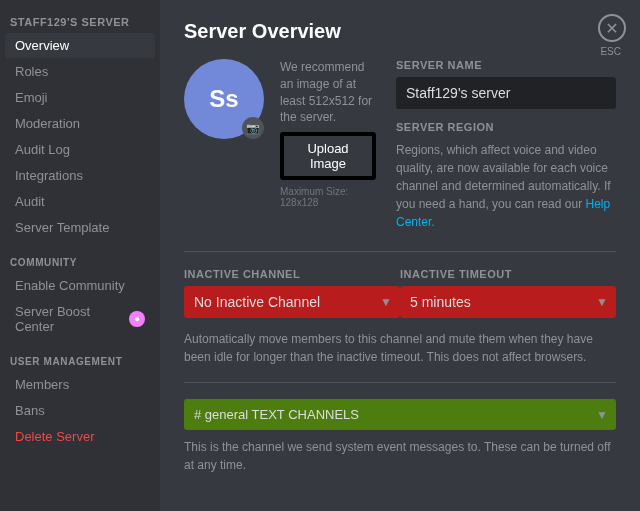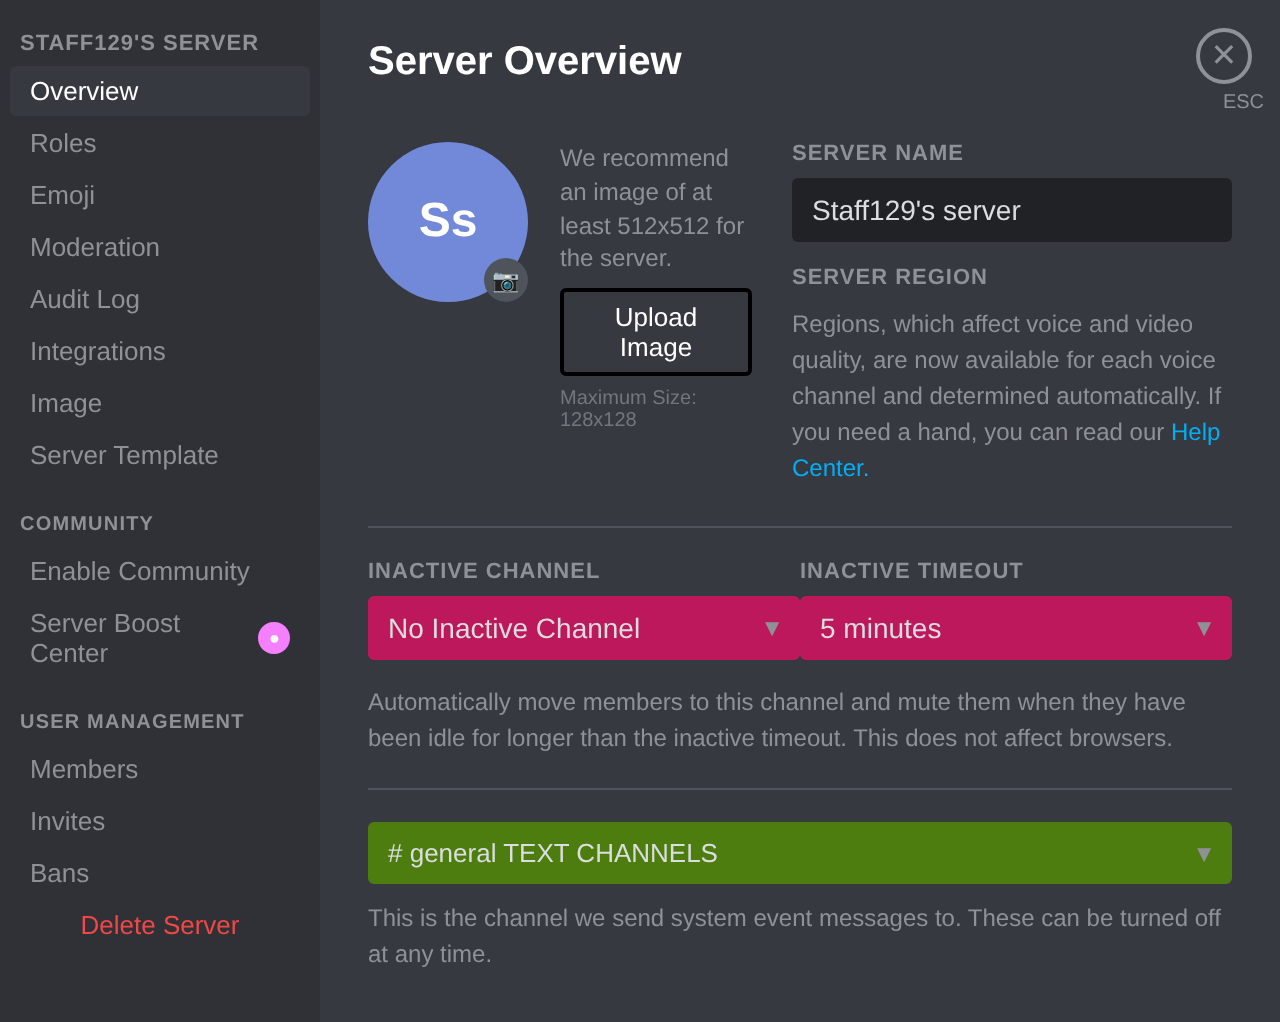--- a/index.html
+++ b/index.html
@@ -39,21 +39,20 @@
       border-radius: 3px;
       margin: 1px 5px;
       position: relative;
     }
     .sidebar-item.active {
       background: #36393f;
       color: #fff;
     }
     .sidebar-item.delete-server {
       color: #f04747;
-      justify-content: center;
     }
     .sidebar-section-header {
       font-size: 10px;
       font-weight: 700;
       color: #8e9297;
       text-transform: uppercase;
       padding: 16px 10px 4px 10px;
       letter-spacing: 0.6px;
     }
     .boost-badge {
@@ -75,21 +74,21 @@
       background: #36393f;
       padding: 20px 24px;
       overflow-y: auto;
       position: relative;
     }
 
     .page-title {
       font-size: 20px;
       font-weight: 700;
       color: #fff;
-      margin-bottom: 28px;
+      margin-bottom: 16px;
     }
 
     
     .server-icon-section {
       display: flex;
       align-items: flex-start;
       gap: 16px;
       margin-bottom: 20px;
     }
     .server-icon {
@@ -125,21 +124,21 @@
       gap: 6px;
     }
     .icon-upload-text {
       font-size: 12px;
       color: #8e9297;
       line-height: 1.4;
       max-width: 130px;
     }
     .upload-button {
       background: transparent;
-      border: 2px solid #000000;
+      border: 4px solid #000000;
       color: #fff;
       padding: 5px 12px;
       font-size: 13px;
       border-radius: 3px;
       cursor: pointer;
       width: fit-content;
     }
     .max-size-text {
       font-size: 10px;
       color: #72767d;
@@ -193,21 +192,21 @@
       margin-bottom: 12px;
     }
     .col-half {
       flex: 1;
     }
     .select-wrap {
       position: relative;
     }
     .select-input {
       width: 100%;
-      background: #be185d;
+      background: #b91c1c;
       border: none;
       border-radius: 3px;
       padding: 8px 28px 8px 10px;
       color: #dcddde;
       font-size: 14px;
       appearance: none;
       cursor: pointer;
       outline: none;
     }
     .select-arrow {
@@ -273,21 +272,21 @@
       color: #8e9297;
       font-size: 16px;
       cursor: pointer;
       display: flex;
       align-items: center;
       justify-content: center;
     }
     .esc-label {
       position: absolute;
       top: 46px;
-      right: 8px;
+      right: 19px;
       font-size: 10px;
       color: #8e9297;
       text-align: left;
     }
 
     
     .red-arrow {
       display: inline-block;
       color: #f04747;
       font-size: 16px;
@@ -315,41 +314,38 @@
   <div class="sidebar-item">
     <span>Moderation</span>
   </div>
   <div class="sidebar-item">
     <span>Audit Log</span>
   </div>
   <div class="sidebar-item">
     <span>Integrations</span>
   </div>
   <div class="sidebar-item">
-    <span>Image</span>
+    <span>Audit</span>
   </div>
   <div class="sidebar-item">
     <span>Server Template</span>
   </div>
 
   <div class="sidebar-section-header">COMMUNITY</div>
   <div class="sidebar-item">
     <span>Enable Community</span>
   </div>
   <div class="sidebar-item">
     <span>Server Boost Center</span>
     <span class="boost-badge">●</span>
   </div>
 
   <div class="sidebar-section-header">USER MANAGEMENT</div>
   <div class="sidebar-item">
     <span>Members</span>
-  </div>
-  <div class="sidebar-item">
-    <span>Invites</span>
   </div>
   <div class="sidebar-item">
     <span>Bans</span>
   </div>
   <div class="sidebar-item delete-server" style="position:relative;">
     <span class="red-arrow">➜</span>
     <span>Delete Server</span>
   </div>
 </div>
 

